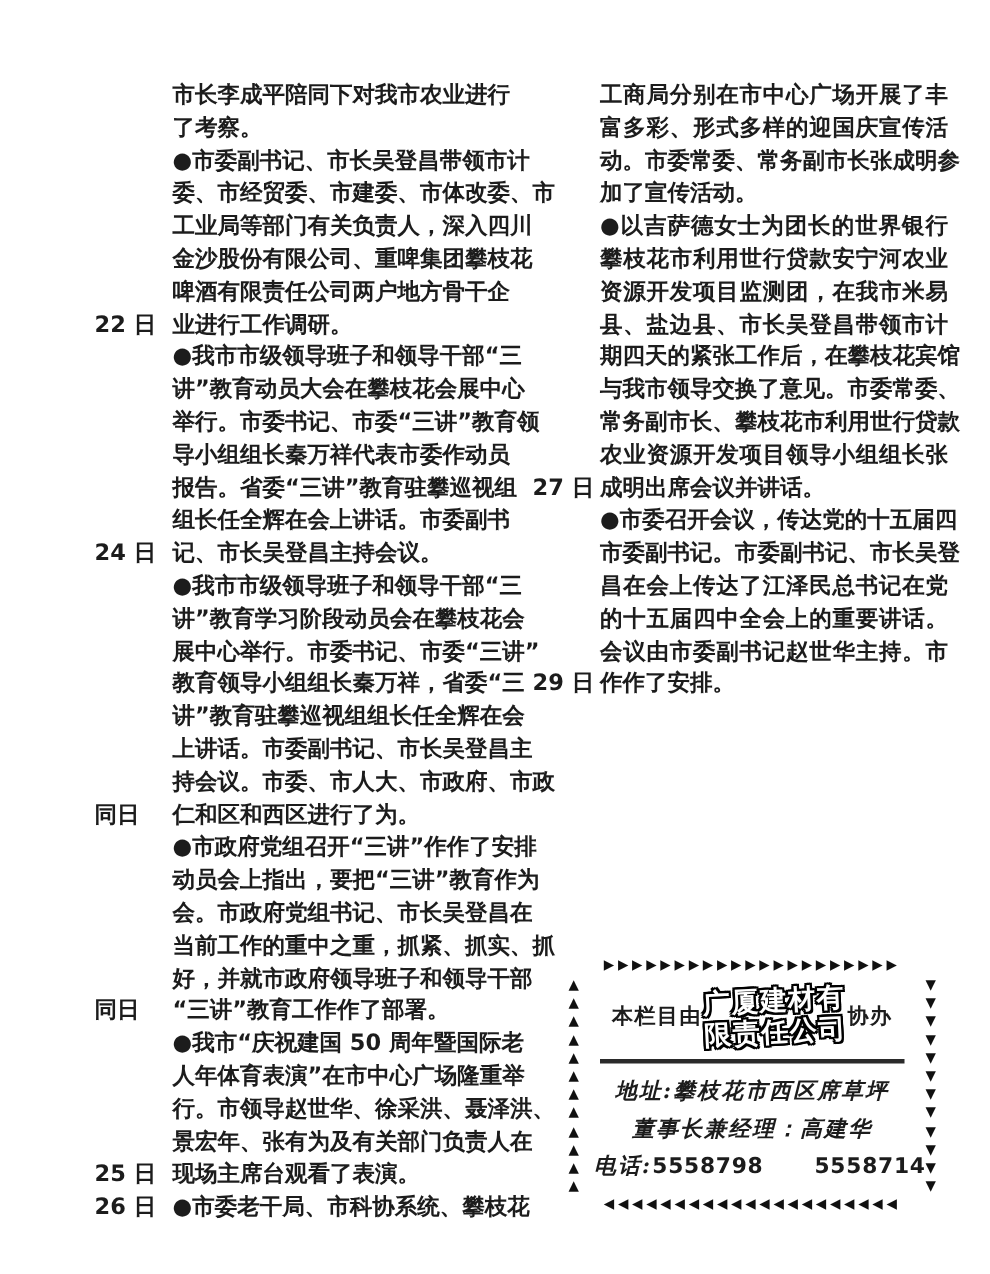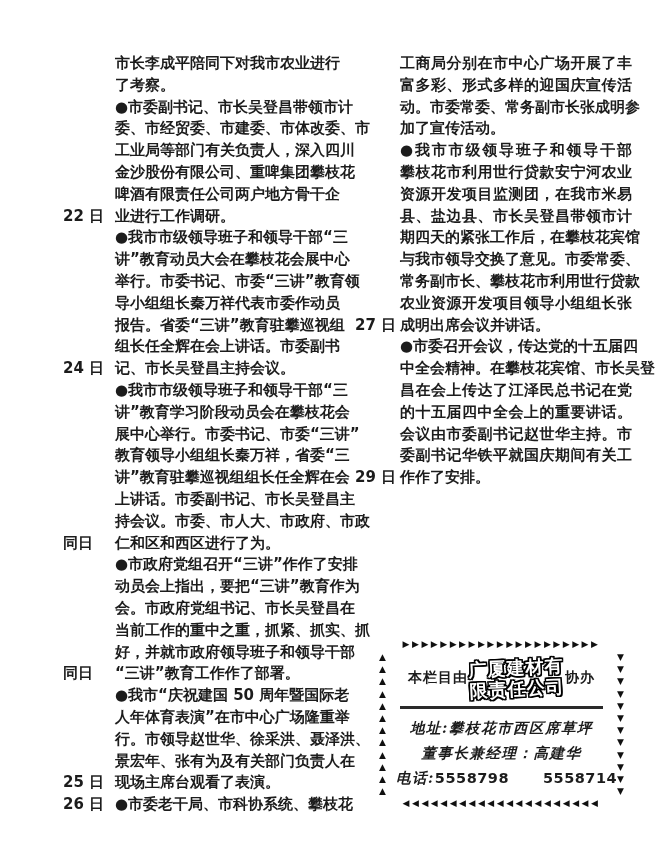--- a/index.html
+++ b/index.html
@@ -131,40 +131,39 @@
       <div class="body">
         <div class="line">工商局分别在市中心广场开展了丰</div>
         <div class="line">富多彩、形式多样的迎国庆宣传活</div>
         <div class="line">动。市委常委、常务副市长张成明参</div>
         <div class="line last">加了宣传活动。</div>
       </div>
     </div>
     <div class="entry">
       <div class="date">27 日</div>
       <div class="body">
-        <div class="line">●我市市级领导班子和领导干部</div>
+        <div class="line">●以吉萨德女士为团长的世界银行</div>
         <div class="line">攀枝花市利用世行贷款安宁河农业</div>
         <div class="line">资源开发项目监测团，在我市米易</div>
         <div class="line">县、盐边县、市长吴登昌带领市计</div>
         <div class="line">期四天的紧张工作后，在攀枝花宾馆</div>
         <div class="line">与我市领导交换了意见。市委常委、</div>
         <div class="line">常务副市长、攀枝花市利用世行贷款</div>
         <div class="line">农业资源开发项目领导小组组长张</div>
         <div class="line last">成明出席会议并讲话。</div>
       </div>
     </div>
     <div class="entry">
       <div class="date">29 日</div>
       <div class="body">
         <div class="line">●市委召开会议，传达党的十五届四</div>
-        <div class="line">中全会精神。在攀枝花宾馆、市长吴登</div>
+        <div class="line">市委副书记。市委副书记、市长吴登</div>
         <div class="line">昌在会上传达了江泽民总书记在党</div>
         <div class="line">的十五届四中全会上的重要讲话。</div>
         <div class="line">会议由市委副书记赵世华主持。市</div>
-        <div class="line">委副书记华铁平就国庆期间有关工</div>
         <div class="line last">作作了安排。</div>
       </div>
     </div>
   </div>
 
 <div class="ad">
   <div class="strip h top">▶▶▶▶▶▶▶▶▶▶▶▶▶▶▶▶▶▶▶▶▶</div>
   <div class="strip h bottom">◀◀◀◀◀◀◀◀◀◀◀◀◀◀◀◀◀◀◀◀◀</div>
   <div class="strip v leftside">▲▲▲▲▲▲▲▲▲▲▲▲</div>
   <div class="strip v rightside">▼▼▼▼▼▼▼▼▼▼▼▼</div>

